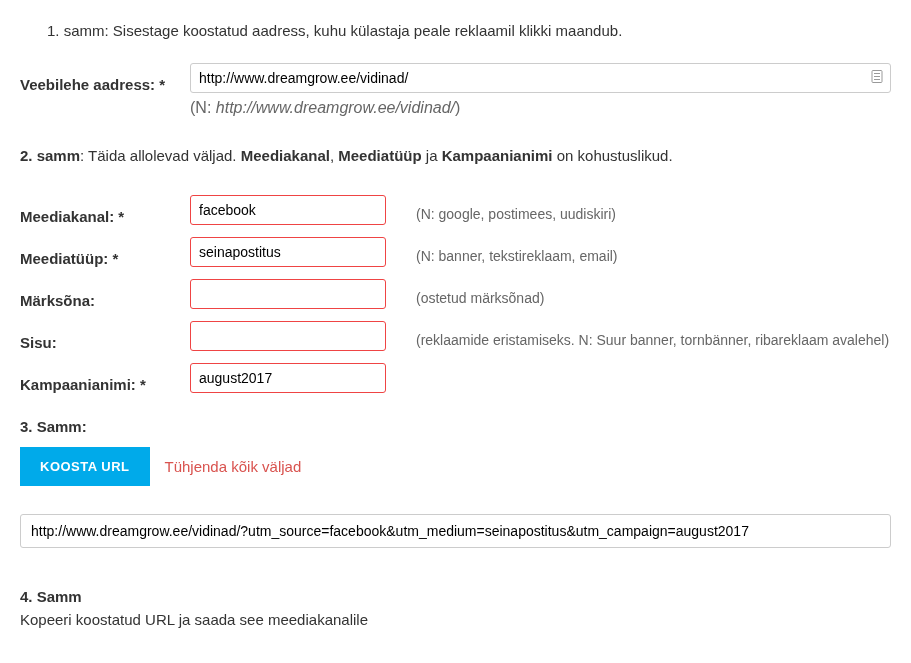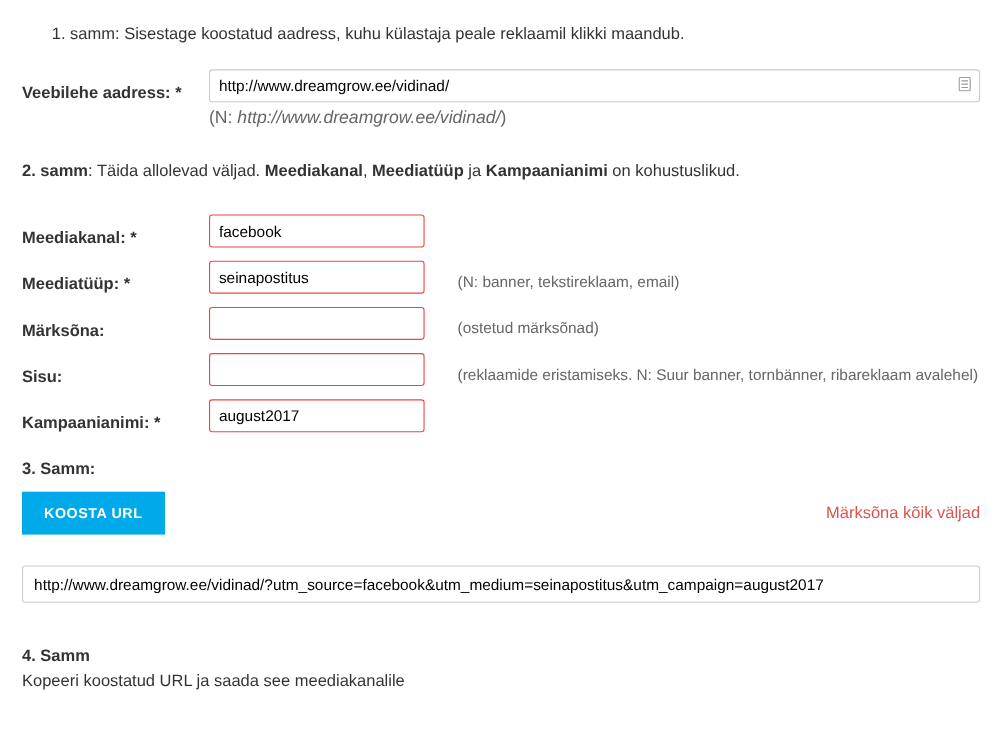--- a/index.html
+++ b/index.html
@@ -96,21 +96,20 @@
     .step3-heading {
       font-weight: bold;
       margin-top: 25px;
       margin-bottom: 12px;
     }
     .action-row {
       display: flex;
       align-items: center;
       gap: 15px;
       margin-bottom: 28px;
-      justify-content: space-between;
     }
     .primary-btn {
       background: #00aaea;
       color: #fff;
       border: none;
       padding: 12px 20px;
       font-size: 13px;
       font-weight: bold;
       letter-spacing: 0.5px;
       cursor: pointer;
@@ -165,20 +164,21 @@
   <span>(N: </span><em>http://www.dreamgrow.ee/vidinad/</em><span>)</span>
 </div>
 
 <div class="step2-text">
   <strong>2. samm</strong><span>: Täida allolevad väljad. </span><strong>Meediakanal</strong><span>, </span><strong>Meediatüüp</strong><span> ja </span><strong>Kampaanianimi</strong><span> on kohustuslikud.</span>
 </div>
 
 <div class="field-row">
   <div class="field-label">Meediakanal: *</div>
   <input type="text" class="field-input" value="facebook" style="">
+  <div class="field-hint">(N: google, postimees, uudiskiri)</div>
 </div>
 
 <div class="field-row">
   <div class="field-label">Meediatüüp: *</div>
   <input type="text" class="field-input" value="seinapostitus" style="">
   <div class="field-hint">(N: banner, tekstireklaam, email)</div>
 </div>
 
 <div class="field-row">
   <div class="field-label">Märksõna:</div>
@@ -194,21 +194,21 @@
 
 <div class="field-row">
   <div class="field-label">Kampaanianimi: *</div>
   <input type="text" class="field-input" value="august2017" style="">
 </div>
 
 <div class="step3-heading">3. Samm:</div>
 
 <div class="action-row">
   <button class="primary-btn">KOOSTA URL</button>
-  <a class="clear-link">Märksõna kõik väljad</a>
+  <a class="clear-link">Tühjenda kõik väljad</a>
 </div>
 
 <input type="text" class="result-input" value="http://www.dreamgrow.ee/vidinad/?utm_source=facebook&amp;utm_medium=seinapostitus&amp;utm_campaign=august2017" style="">
 
 <div class="step4-heading">4. Samm</div>
 <div class="step4-text">Kopeeri koostatud URL ja saada see meediakanalile</div>
 
 
 
 

